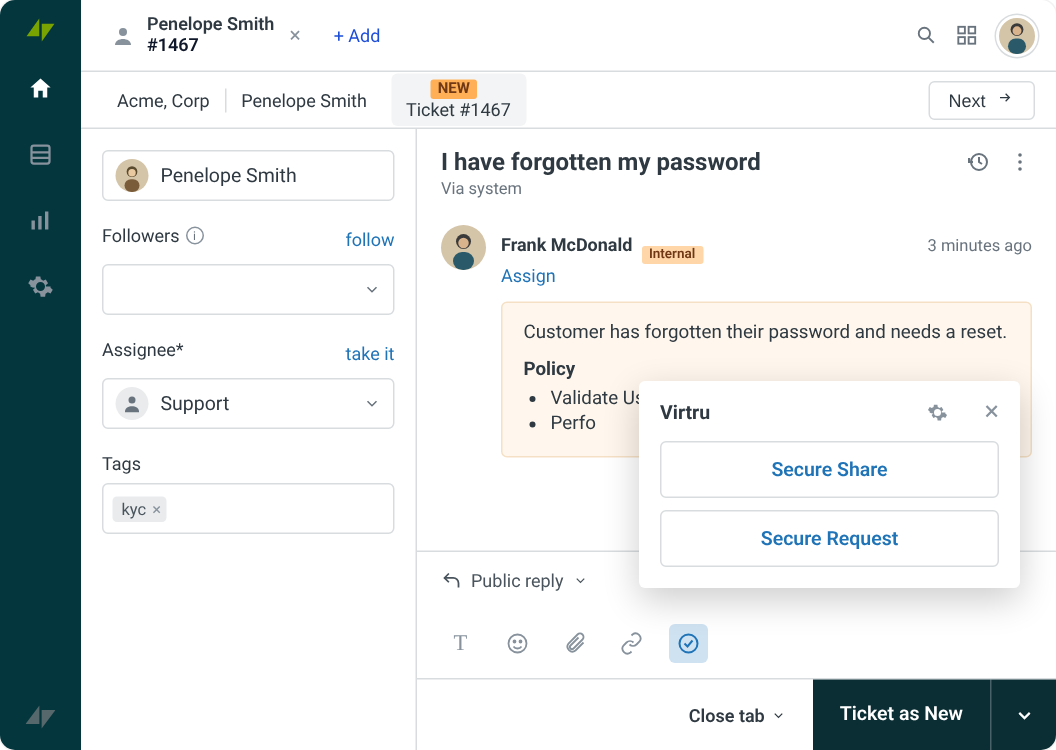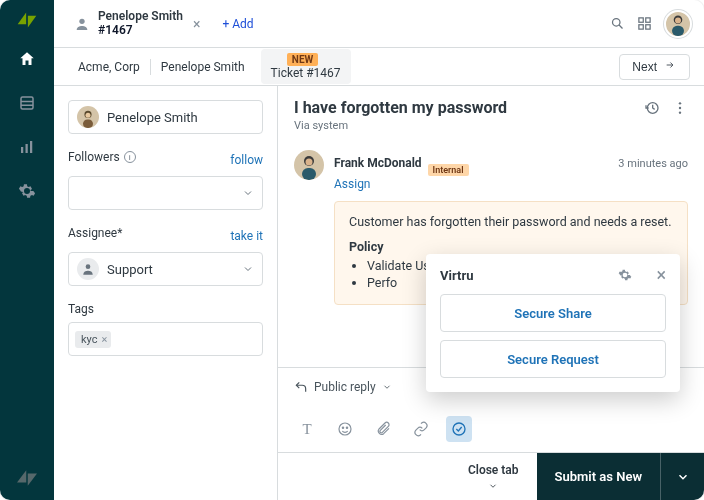--- a/index.html
+++ b/index.html
@@ -78,21 +78,21 @@
   
   
   .composer-wrap{ border-top:1px solid #d8dcde; padding:8px 16px 10px 16px; margin-top:auto;}
   .reply-type{ display:flex; align-items:center; gap:6px; font-size:12px; color:#49545c; cursor:pointer; padding:4px 0;}
   .toolbar{ display:flex; align-items:center; gap:12px; margin-top:18px; color:#87929d;}
   .tool{ width:26px; height:26px; display:flex; align-items:center; justify-content:center; cursor:pointer; border-radius:4px;}
   .tool.active{ background:#cee2f2; color:#1f73b7;}
   
   
   .footer{ height:48px; border-top:1px solid #d8dcde; display:flex; align-items:center; justify-content:flex-end; padding:0 0 0 16px; gap:10px;}
-  .close-tab{ font-size:12px; font-weight:600; color:#2f3941; cursor:pointer; display:flex; align-items:center; gap:4px; margin-right:8px;flex-direction:column;}
+  .close-tab{ font-size:12px; font-weight:600; color:#2f3941; cursor:pointer; display:flex; align-items:center; gap:4px; margin-right:8px;}
   .submit{ background:#0b2e34; color:#fff; height:48px; display:flex; align-items:stretch;}
   .submit-main{ padding:0 18px; display:flex; align-items:center; font-size:13px; font-weight:600; cursor:pointer;}
   .submit-chev{ width:44px; display:flex; align-items:center; justify-content:center; border-left:1px solid rgba(255,255,255,0.25); cursor:pointer;}
   
   
   .popover{ position:absolute; right:24px; top:254px; width:254px; background:#fff; border-radius:4px; box-shadow:0 8px 24px rgba(0,0,0,0.2); padding:12px 14px 14px 14px; z-index:20;}
   .pop-head{ display:flex; align-items:center; gap:24px; margin-bottom:10px;}
   .pop-title{ font-weight:700; font-size:13px; color:#2f3941;}
   .pop-head-spacer{flex:1;}
   .pop-icon{ color:#87929d; cursor:pointer;}
@@ -364,21 +364,21 @@
         </div>
 
         <div class="footer">
           <span class="close-tab">
             <span>Close tab</span>
             <svg width="10" height="10" viewBox="0 0 24 24" fill="none" stroke="currentColor" stroke-width="2">
                 <polyline points="6 9 12 15 18 9"></polyline>
               </svg>
           </span>
           <div class="submit">
-            <div class="submit-main">Submit as New</div>
+            <div class="submit-main">Ticket as New</div>
             <div class="submit-chev">
               <svg width="14" height="14" viewBox="0 0 24 24" fill="none" stroke="currentColor" stroke-width="2.5">
                   <polyline points="6 9 12 15 18 9"></polyline>
                 </svg>
             </div>
           </div>
         </div>
       </div>
     </div>
   </div>

